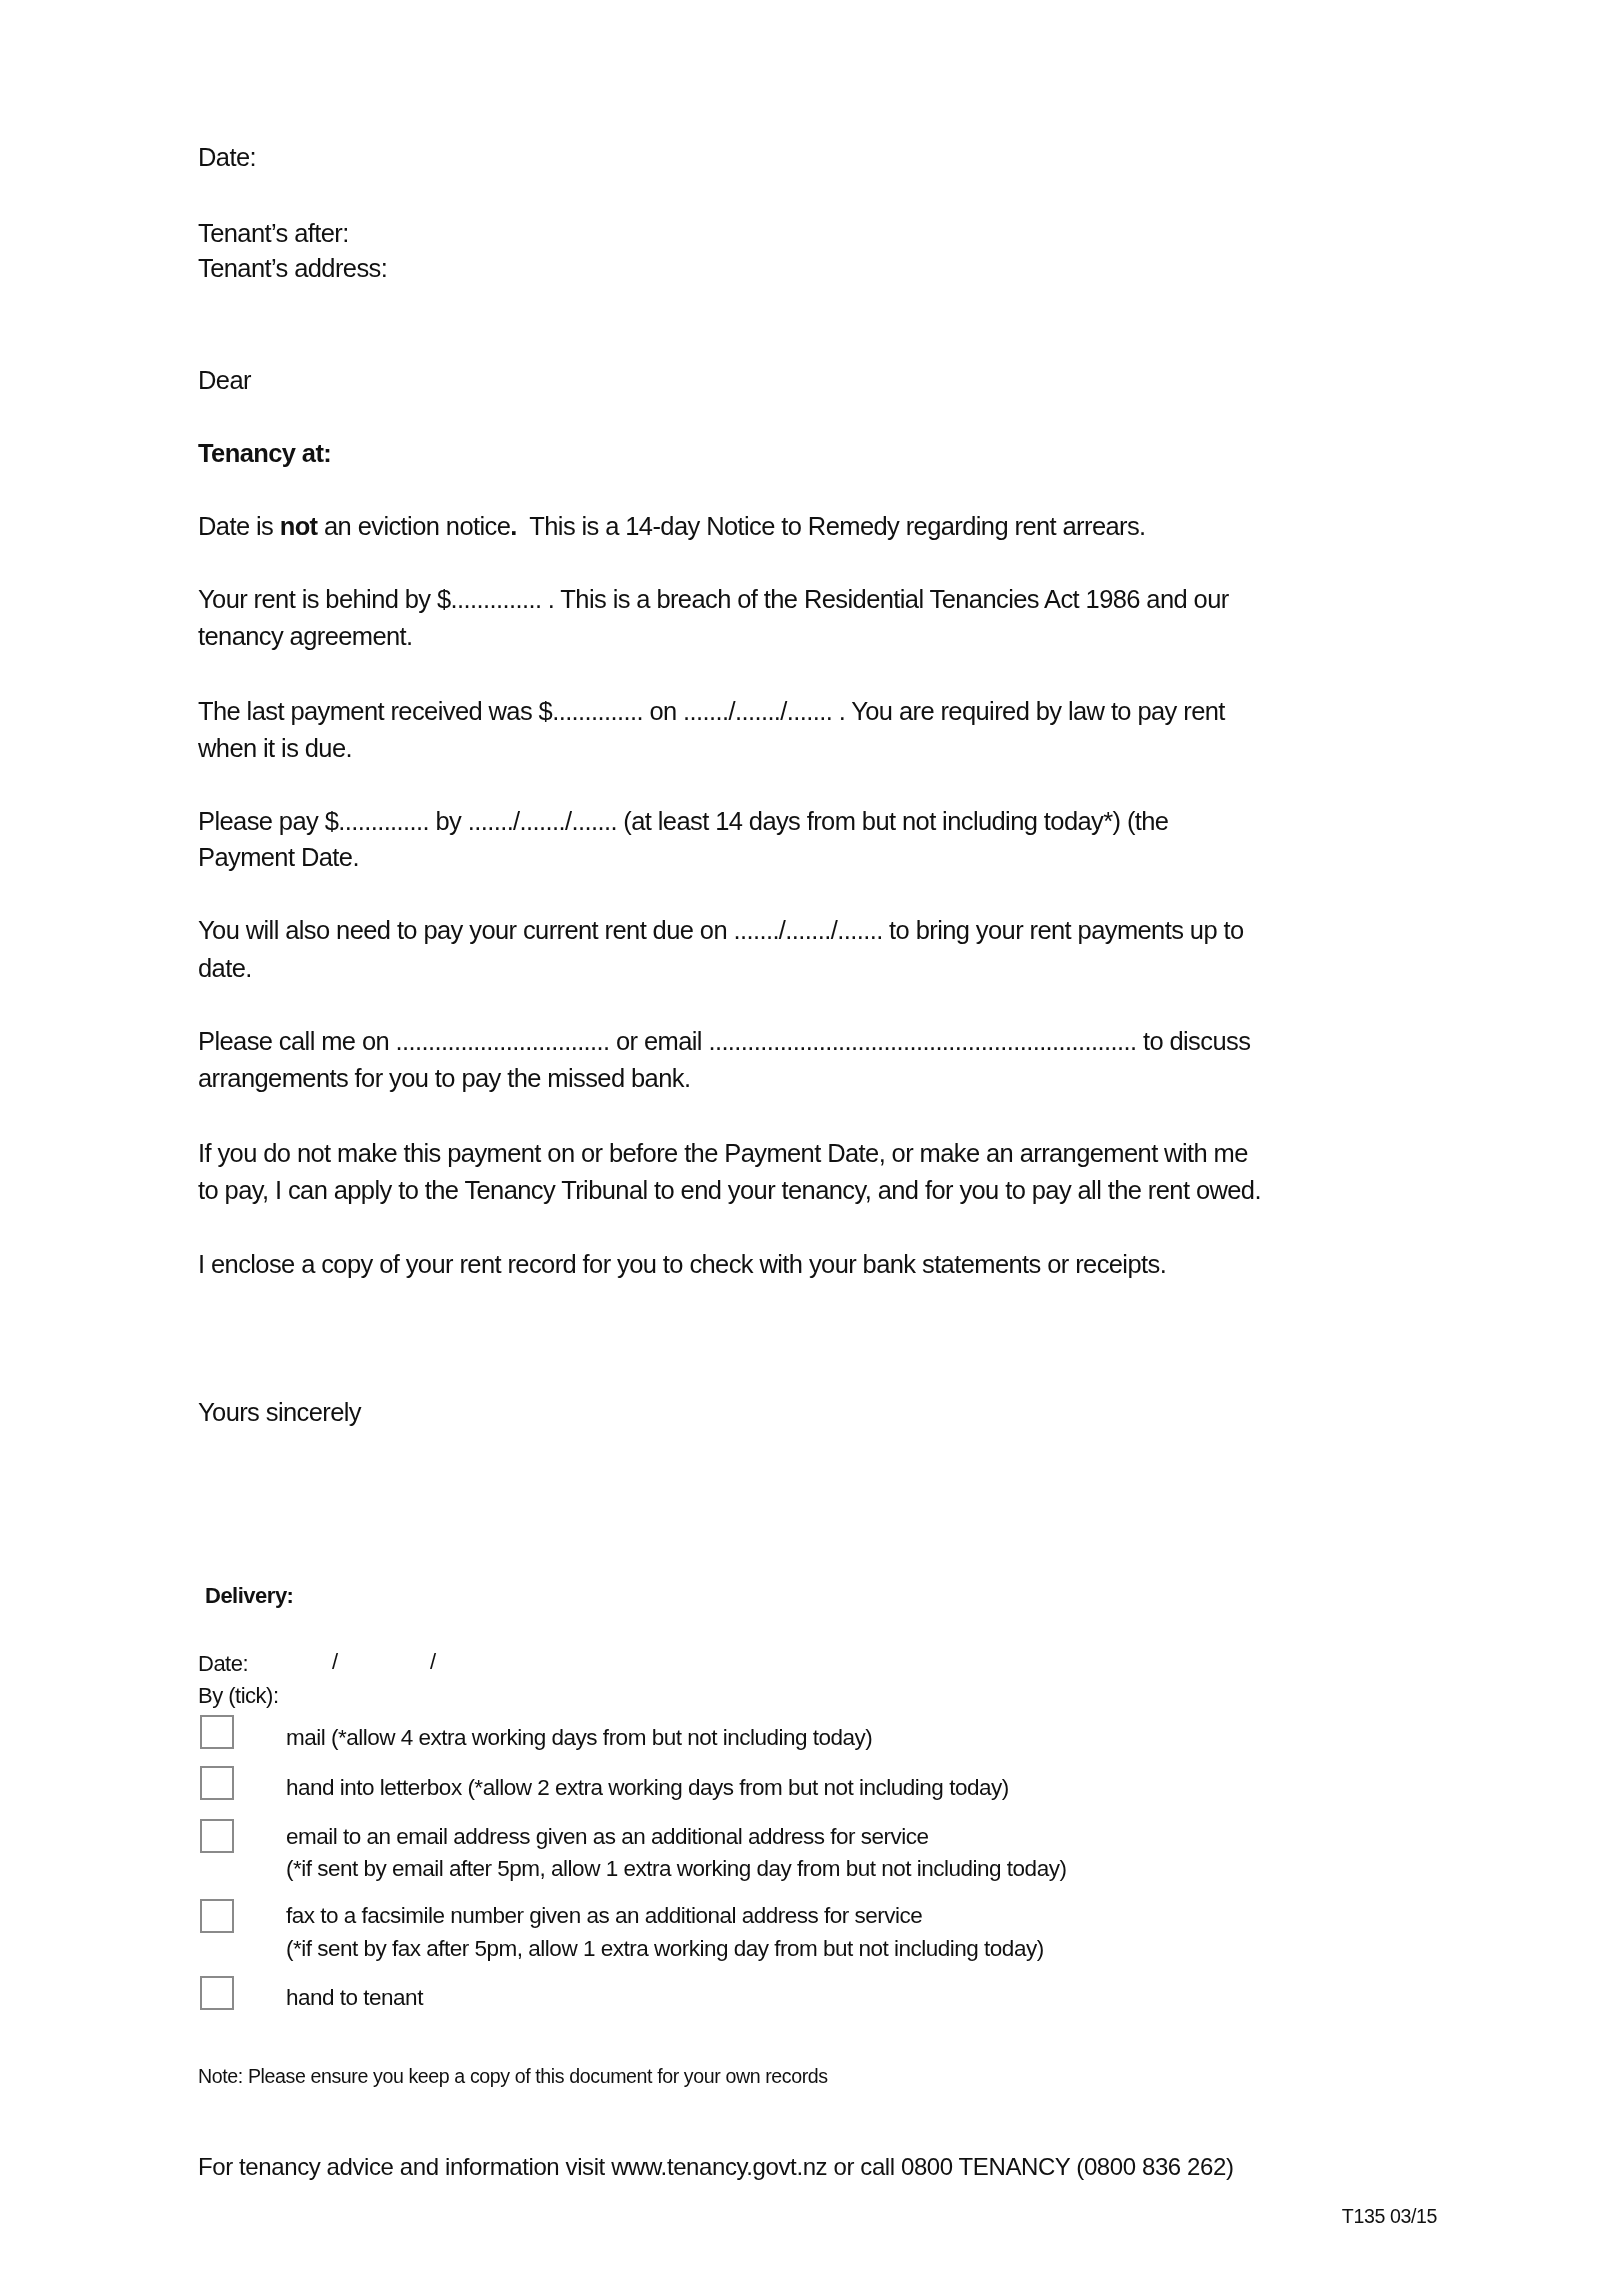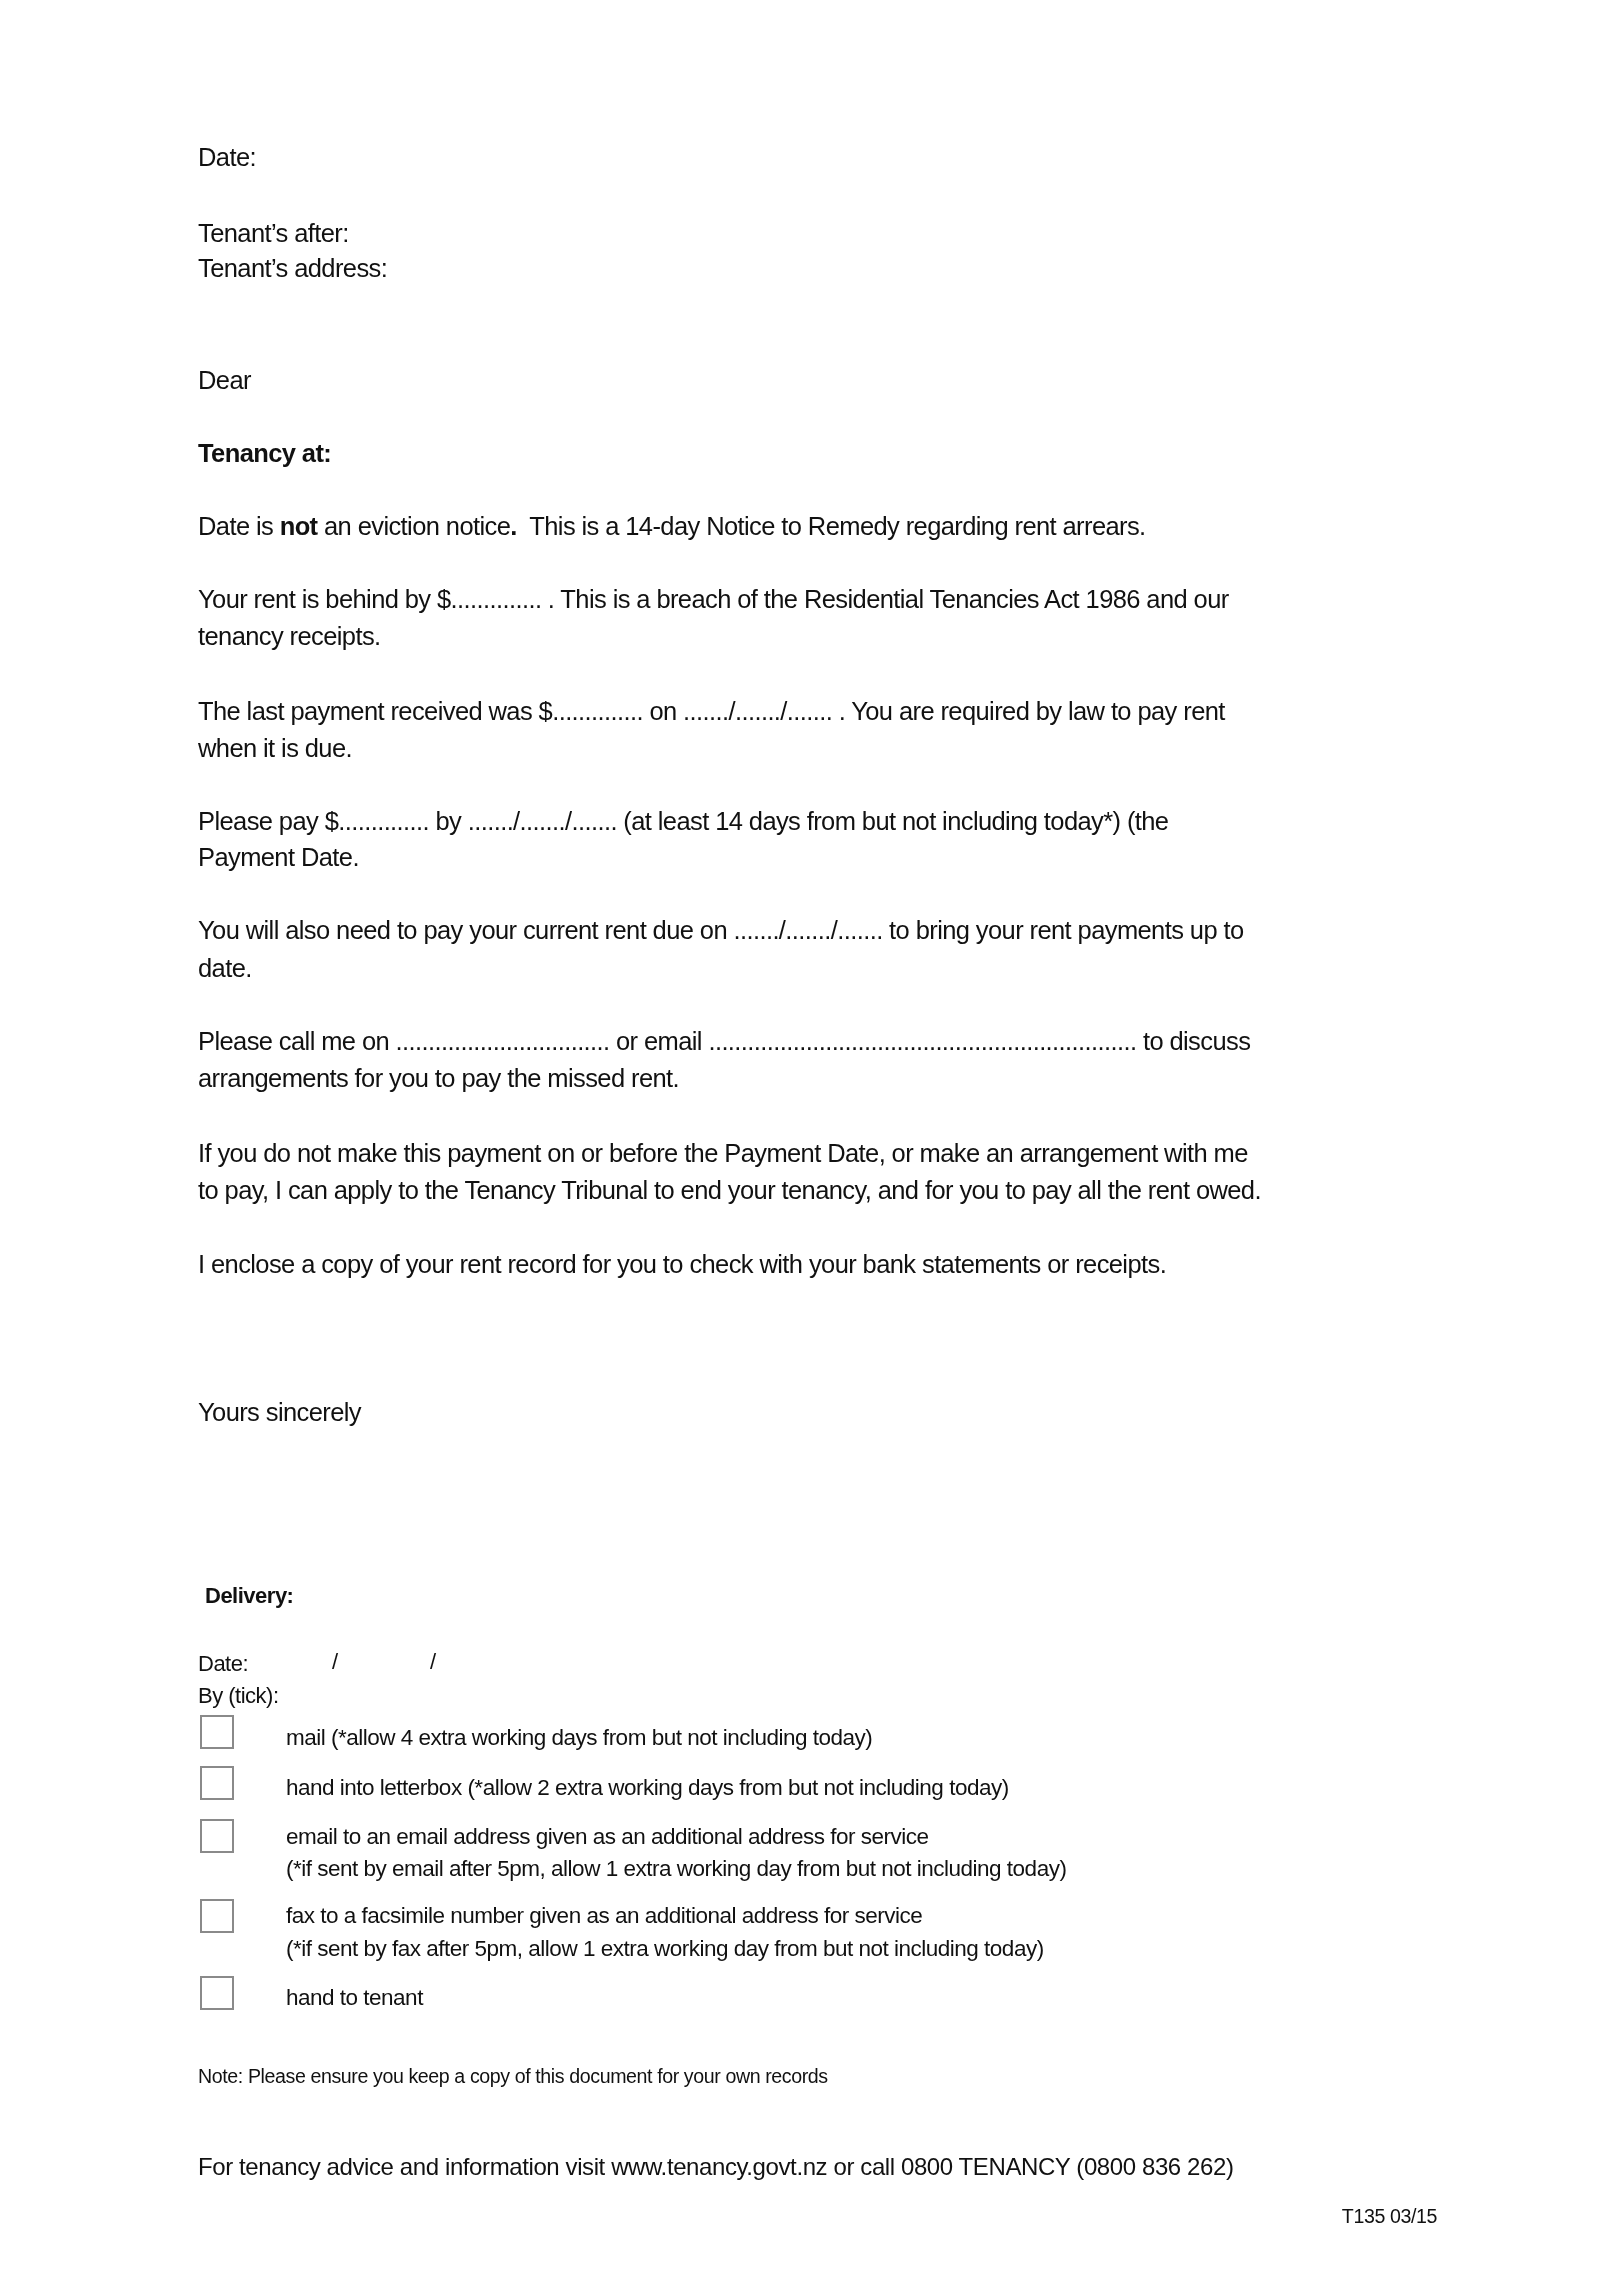--- a/index.html
+++ b/index.html
@@ -18,33 +18,33 @@
 <div>
   <div class="ln" style="top:143px">Date:</div>
   <div class="ln" style="top:219px">Tenant’s after:</div>
   <div class="ln" style="top:254px">Tenant’s address:</div>
   <div class="ln" style="top:366px">Dear</div>
   <div class="ln b" style="top:439px">Tenancy at:</div>
 
   <div class="ln" style="top:512px"><span>Date is </span><span class="b">not</span><span> an eviction notice</span><span class="b">.</span><span style="white-space:pre">  This is a 14-day Notice to Remedy regarding rent arrears.</span></div>
 
   <div class="ln" style="top:585px">Your rent is behind by $.............. .  This is a breach of the Residential Tenancies Act 1986 and our</div>
-  <div class="ln" style="top:622px">tenancy receipts.</div>
+  <div class="ln" style="top:622px">tenancy agreement.</div>
 
   <div class="ln" style="top:697px">The last payment received was $.............. on ......./......./....... .  You are required by law to pay rent</div>
   <div class="ln" style="top:734px">when it is due.</div>
 
   <div class="ln" style="top:807px">Please pay $.............. by ......./......./....... (at least 14 days from but not including today*) (the</div>
   <div class="ln" style="top:843px">Payment Date.</div>
 
   <div class="ln" style="top:916px">You will also need to pay your current rent due on ......./......./....... to bring your rent payments up to</div>
   <div class="ln" style="top:954px">date.</div>
 
   <div class="ln" style="top:1027px">Please call me on ................................. or email .................................................................. to discuss</div>
-  <div class="ln" style="top:1064px">arrangements for you to pay the missed rent.</div>
+  <div class="ln" style="top:1064px">arrangements for you to pay the missed bank.</div>
 
   <div class="ln" style="top:1139px">If you do not make this payment on or before the Payment Date, or make an arrangement with me</div>
   <div class="ln" style="top:1176px">to pay, I can apply to the Tenancy Tribunal to end your tenancy, and for you to pay all the rent owed.</div>
 
   <div class="ln" style="top:1250px">I enclose a copy of your rent record for you to check with your bank statements or receipts.</div>
 
   <div class="ln" style="top:1398px">Yours sincerely</div>
 </div>
 
 <div>

